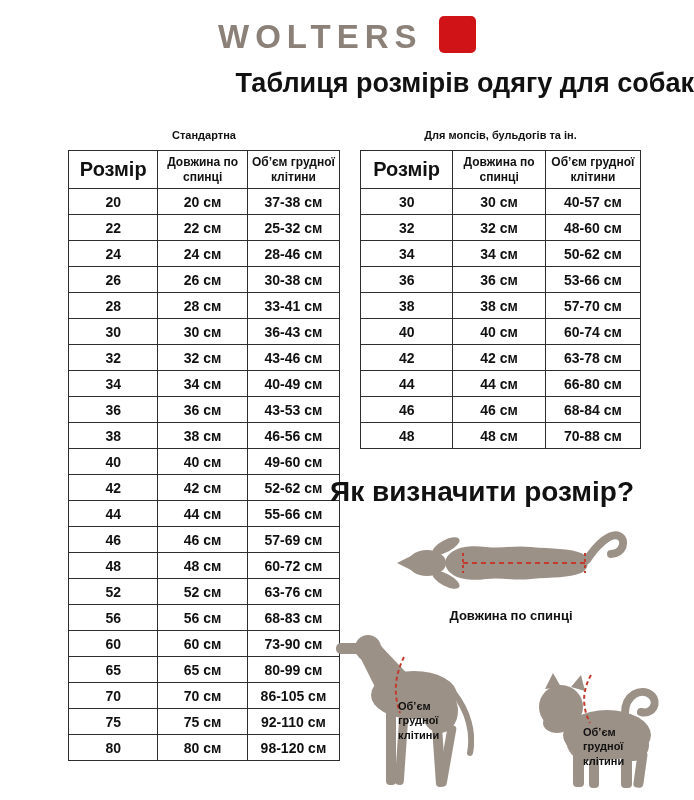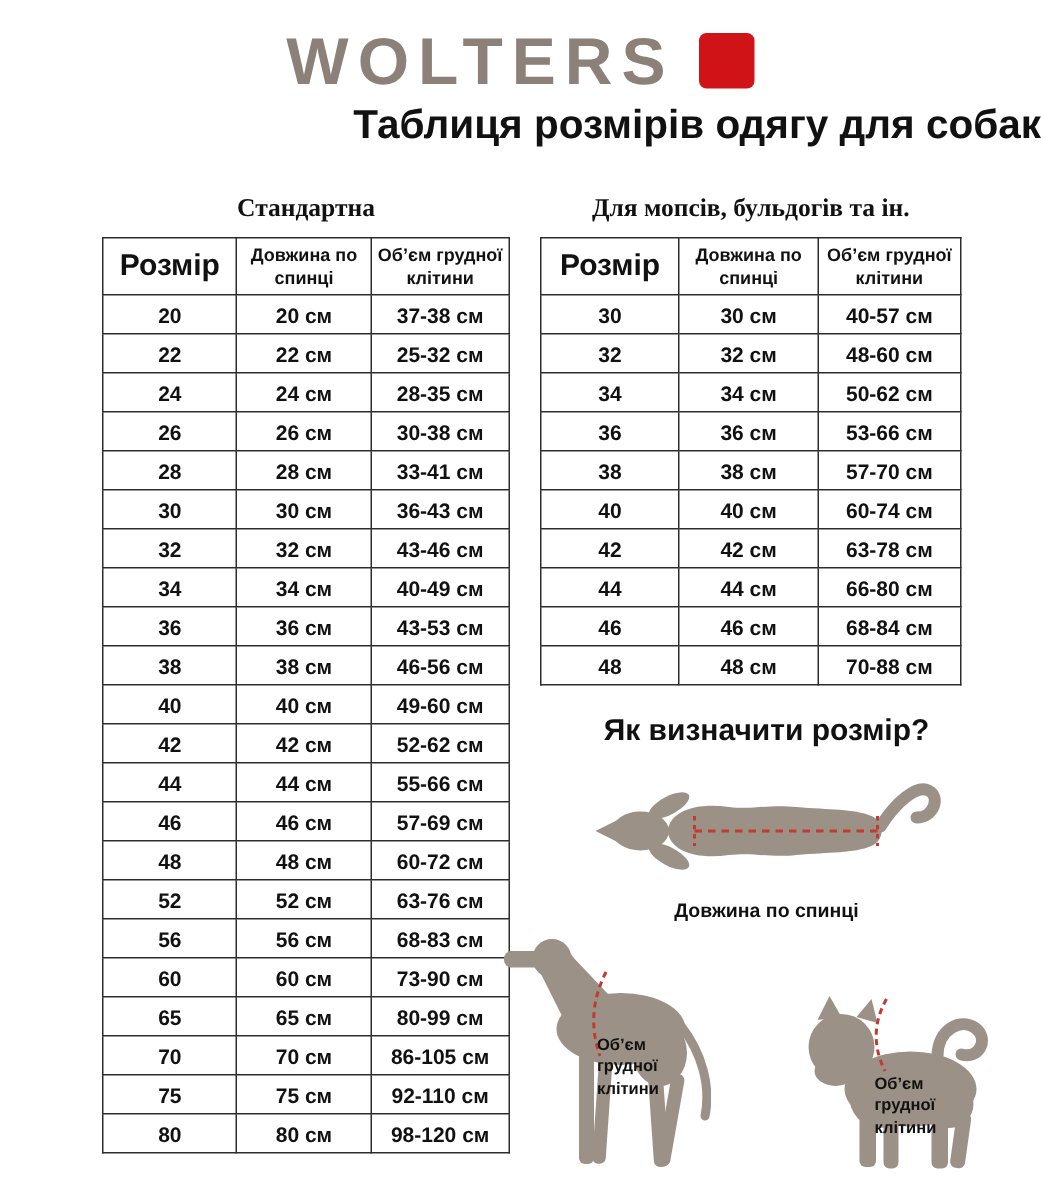--- a/index.html
+++ b/index.html
@@ -5,38 +5,38 @@
   :root{
     --taupe:#8b8178; --red:#d01317; --sil:#9c9187; --dash:#c23b2e;
     --ink:#111111; --border:#2d2d2d;
   }
   html,body{margin:0;padding:0;}
   body{
     width:694px;height:800px;position:relative;background:#ffffff;
     font-family:"Liberation Sans",sans-serif;color:var(--ink);overflow:hidden;
   }
   .logo-row{position:absolute;top:20px;left:0;width:100%;text-align:center;white-space:nowrap;}
-  .logo-text{display:inline-block;vertical-align:middle;font-size:44px;font-weight:800;
+  .logo-text{display:inline-block;vertical-align:middle;font-size:33px;font-weight:800;
     letter-spacing:6px;color:var(--taupe);line-height:1;}
   .logo-square{display:inline-block;vertical-align:middle;width:37px;height:37px;
     background:var(--red);border-radius:5px;margin-left:12px;margin-top:-4px;}
   .page-title{position:absolute;top:68px;left:0;width:100%;text-align:right;
     font-size:27px;font-weight:bold;}
   .col{position:absolute;top:122px;}
   .col-left{left:68px;width:272px;}
   .col-right{left:360px;width:281px;}
-  .section-title{text-align:center;font-weight:bold;font-size:17px;padding:7px 0 9px;font-family:Liberation Serif, serif;}
+  .section-title{text-align:center;font-weight:bold;font-size:11px;padding:7px 0 9px;}
   table{width:100%;border-collapse:collapse;table-layout:fixed;}
   th,td{border:1px solid var(--border);text-align:center;vertical-align:middle;}
   th{font-size:12px;font-weight:bold;height:35px;padding:1px 3px;line-height:1.25;}
   th.th-size{font-size:20px;}
   td{font-size:14px;font-weight:bold;height:25px;padding:0 2px;}
   col.c1{width:33%}col.c2{width:33%}col.c3{width:34%}
   .guide{position:absolute;left:330px;top:476px;width:362px;}
-  .guide-title{font-size:20px;font-weight:bold;text-align:center;}
+  .guide-title{font-size:28px;font-weight:bold;}
   .topdog-wrap{width:240px;margin:12px auto 0;}
   .topdog-wrap svg{display:block;}
   .backlen-label{text-align:center;font-size:13px;font-weight:bold;margin-top:2px;}
   .dogs-row{display:flex;justify-content:space-between;align-items:flex-end;
     margin-top:12px;padding:0 18px 0 4px;}
   .dog-wrap{position:relative;}
   .dog-wrap svg{display:block;}
   .bulldog-wrap{margin-bottom:5px;}
   .chest-label{position:absolute;width:56px;font-size:11px;font-weight:bold;line-height:1.3;}
   .chest-label.on-pointer{left:64px;top:64px;}
@@ -74,21 +74,21 @@
           <td>37-38 см</td>
         </tr>
         <tr>
           <td>22</td>
           <td>22 см</td>
           <td>25-32 см</td>
         </tr>
         <tr>
           <td>24</td>
           <td>24 см</td>
-          <td>28-35 см</td>
+          <td>28-46 см</td>
         </tr>
         <tr>
           <td>26</td>
           <td>26 см</td>
           <td>30-38 см</td>
         </tr>
         <tr>
           <td>28</td>
           <td>28 см</td>
           <td>33-41 см</td>

